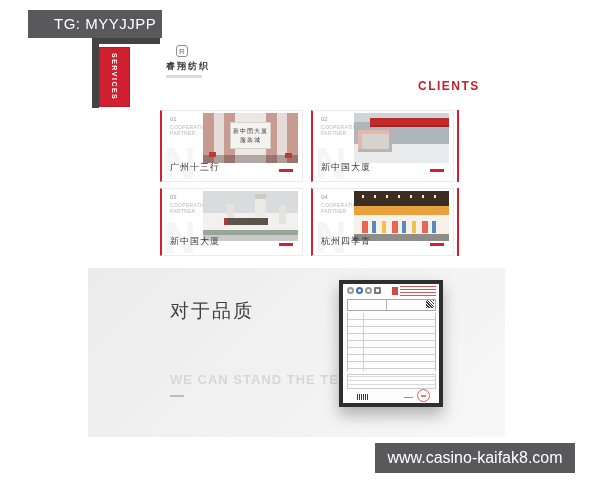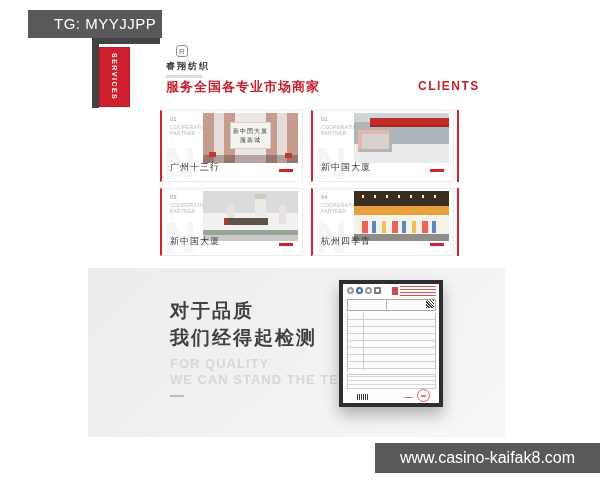--- a/index.html
+++ b/index.html
@@ -3,21 +3,21 @@
 <meta charset="utf-8">
 <style>
   html,body{margin:0;padding:0;}
   body{width:600px;height:480px;background:#ffffff;font-family:"Liberation Sans",sans-serif;}
   #stage{position:relative;width:600px;height:480px;background:#fff;overflow:hidden;}
   .abs{position:absolute;}
 
   
   .tg-bar{left:12px;top:10px;width:134px;height:28px;background:#59595b;color:#fff;
           font-size:15px;line-height:28px;padding-left:26px;box-sizing:border-box;letter-spacing:.5px;margin-left:16px;}
-  .url-bar{left:375px;top:443px;width:225px;height:30px;background:#59595b;color:#fff;
+  .url-bar{left:375px;top:443px;width:200px;height:30px;background:#59595b;color:#fff;
            font-size:16px;line-height:30px;text-align:center;}
 
   
   .tab-shadow-h{left:92px;top:38px;width:68px;height:6px;background:#434345;}
   .tab-shadow-v{left:92px;top:38px;width:7px;height:70px;background:#434345;}
   .services-tab{left:99px;top:47px;width:31px;height:60px;background:#d0202f;border:1px solid #b91a28;
                 box-sizing:border-box;display:flex;align-items:center;justify-content:center;}
   .services-tab span{writing-mode:vertical-rl;font-size:7px;color:#fff;letter-spacing:1.5px;font-weight:bold;}
 
   
@@ -65,21 +65,21 @@
               background:repeating-linear-gradient(90deg,#ffe9a8 0 2px,transparent 2px 12px);}
   .p4::after{content:"";position:absolute;bottom:8px;left:8px;right:8px;height:12px;opacity:.85;
              background:repeating-linear-gradient(90deg,#e74c3c 0 6px,#f6f1e9 6px 10px,#3f78b5 10px 14px,
              #f6f1e9 14px 20px,#f0b731 20px 24px,#f6f1e9 24px 30px);}
   .edge{width:2px;background:#cf2230;}
   .edge-1{left:457px;top:110px;height:72px;}
   .edge-2{left:457px;top:188px;height:68px;}
 
   
   .quality{left:88px;top:268px;width:417px;height:169px;background:linear-gradient(135deg,#ececec,#f7f7f7);}
-  .q-t1{position:absolute;left:82px;top:30px;font-size:19px;color:#404040;font-weight:700;letter-spacing:2px;}
+  .q-t1{position:absolute;left:82px;top:30px;font-size:19px;color:#404040;font-weight:400;letter-spacing:2px;}
   .q-t2{position:absolute;left:82px;top:57px;font-size:19px;color:#404040;font-weight:600;letter-spacing:2px;}
   .q-s1{position:absolute;left:82px;top:88px;font-size:13px;font-weight:bold;color:#d7d7d7;letter-spacing:1px;}
   .q-s2{position:absolute;left:82px;top:104px;font-size:13px;font-weight:bold;color:#d7d7d7;letter-spacing:1px;}
   .q-dash{position:absolute;left:82px;top:127px;width:14px;height:2px;background:#bdbdbd;}
 
   
   .cert{position:absolute;left:251px;top:12px;width:104px;height:127px;background:#2e2e30;padding:4px;
         box-sizing:border-box;box-shadow:0 8px 14px rgba(0,0,0,.28);}
   .paper{position:relative;width:100%;height:100%;background:#fdfdfd;overflow:hidden;}
   .cl{position:absolute;top:3px;left:4px;display:flex;gap:2px;}
@@ -119,21 +119,20 @@
   <div class="abs services-tab">
     <span>SERVICES</span>
   </div>
 
   <div class="abs logo">
     <div class="logo-mark">R</div>
     <div class="logo-name">睿翔纺织</div>
     <div class="logo-sub"></div>
   </div>
 
-  <div class="abs heading">服务全国各专业市场商家</div>
   <div class="abs clients">CLIENTS</div>
 
   <div class="abs card card-1">
     <span class="wm">N</span>
     <div class="num">01</div>
     <div class="tag">
       <div>COOPERATION</div>
       <div>PARTNER</div>
     </div>
     <div class="photo p1">
@@ -180,22 +179,20 @@
     <div class="photo p4"></div>
     <div class="caption">杭州四季青</div>
     <div class="dash"></div>
   </div>
 
   <div class="abs edge edge-1"></div>
   <div class="abs edge edge-2"></div>
 
   <div class="abs quality">
     <div class="q-t1">对于品质</div>
-    <div class="q-t2">我们经得起检测</div>
-    <div class="q-s1">FOR QUALITY</div>
     <div class="q-s2">WE CAN STAND THE TEST</div>
     <div class="q-dash"></div>
 
     <div class="cert">
       <div class="paper">
         <div class="cl">
             <i></i>
             <i></i>
             <i></i>
             <i></i>

